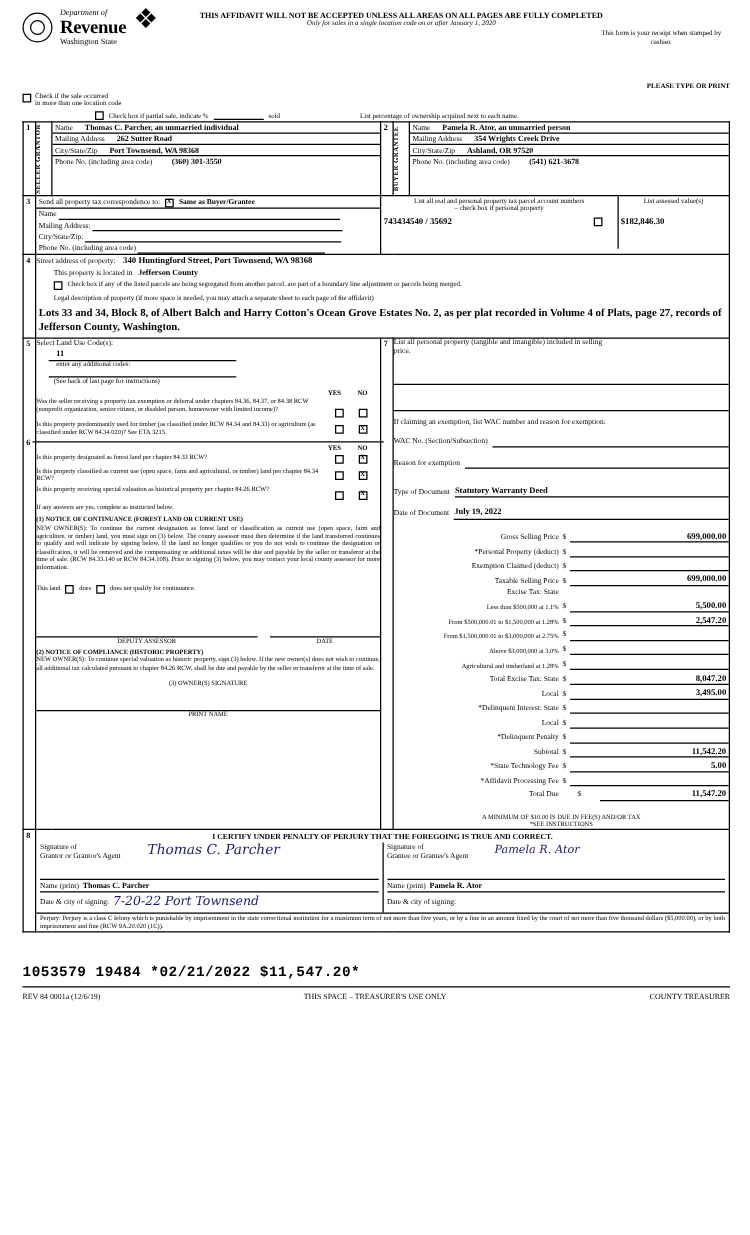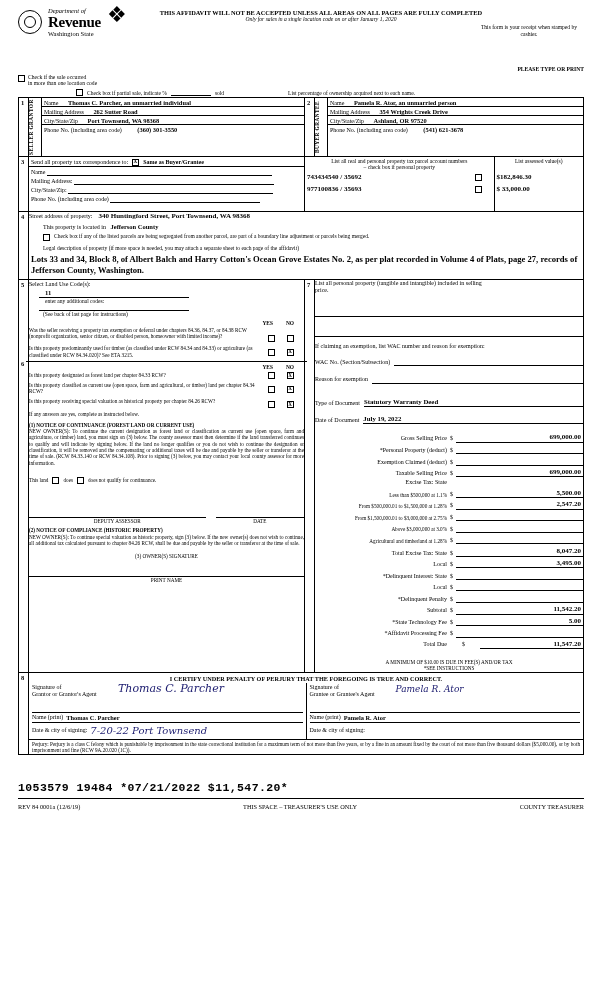--- a/index.html
+++ b/index.html
@@ -181,33 +181,20 @@
                 <span style="flex:1"></span>
                 <span class="cb"></span>
                 <span style="width:10px;"></span>
               </div>
             </td>
             <td class="nob" style="border-left:.6px solid #000 !important;padding:2px 2px;">
               <span class="b" style="font-size:7px;">$182,846.30</span>
             </td>
           </tr>
           <tr>
-            <td class="nob" style="padding:2px 2px;">
-              <div style="display:flex;align-items:center;">
-                <span class="b" style="font-size:7px;">977100836 / 35693</span>
-                <span style="flex:1"></span>
-                <span class="cb"></span>
-                <span style="width:10px;"></span>
-              </div>
-            </td>
-            <td class="nob" style="border-left:.6px solid #000 !important;padding:2px 2px;">
-              <span class="b" style="font-size:7px;">$ 33,000.00</span>
-            </td>
-          </tr>
-          <tr>
                     <td class="nob" style="height:16px;"></td>
                     <td class="nob" style="border-left:.6px solid #000 !important;"></td>
                   </tr>
         </tbody>
               </table>
       </td>
     </tr>
 
     <tr>
       <td>
@@ -435,21 +422,21 @@
           <div style="display:flex;align-items:flex-end;gap:3px;margin-top:2px;">
             <span class="lbl r" style="width:132px;">*State Technology Fee</span>
             <span class="lbl">$</span>
             <span class="fl money r" style="flex:1;padding-right:2px;">5.00</span>
           </div>
           <div style="display:flex;align-items:flex-end;gap:3px;margin-top:2px;">
             <span class="lbl r" style="width:132px;">*Affidavit Processing Fee</span>
             <span class="lbl">$</span>
             <span class="fl money r" style="flex:1;padding-right:2px;">&nbsp;</span>
           </div>
-          <div style="display:flex;align-items:center;gap:15px;margin-top:2px;">
+          <div style="display:flex;align-items:flex-end;gap:15px;margin-top:2px;">
             <span class="lbl r" style="width:132px;">Total Due</span>
             <span class="lbl">$</span>
             <span class="fl money r" style="flex:1;padding-right:2px;">11,547.20</span>
           </div>
         </div>
 
         <div class="xsmall c" style="margin-top:10px;">A MINIMUM OF $10.00 IS DUE IN FEE(S) AND/OR TAX</div>
         <div class="xsmall c">*SEE INSTRUCTIONS</div>
       </td>
     </tr>
@@ -497,21 +484,21 @@
           </div>
         </div>
         <div style="border-top:.6px solid #000;"></div>
         <div class="xsmall" style="padding:1px 3px;text-align:justify;">Perjury: Perjury is a class C felony which is punishable by imprisonment in the state correctional institution for a maximum term of not more than five years, or by a fine in an amount fixed by the court of not more than five thousand dollars ($5,000.00), or by both imprisonment and fine (RCW 9A.20.020 (1C)).</div>
       </td>
     </tr>
   </tbody>
       </table>
 
   <div style="height:26px;"></div>
-  <div class="bottomnum">1053579  19484  *07/21/2022  $11,547.20*</div>
+  <div class="bottomnum">1053579  19484  *02/21/2022  $11,547.20*</div>
   <div style="border-top:.8px solid #000;margin-top:4px;"></div>
   <div class="footrow">
     <span>REV 84 0001a (12/6/19)</span>
     <span>THIS SPACE – TREASURER'S USE ONLY</span>
     <span>COUNTY TREASURER</span>
   </div>
 
  </div>
 </div>
 

